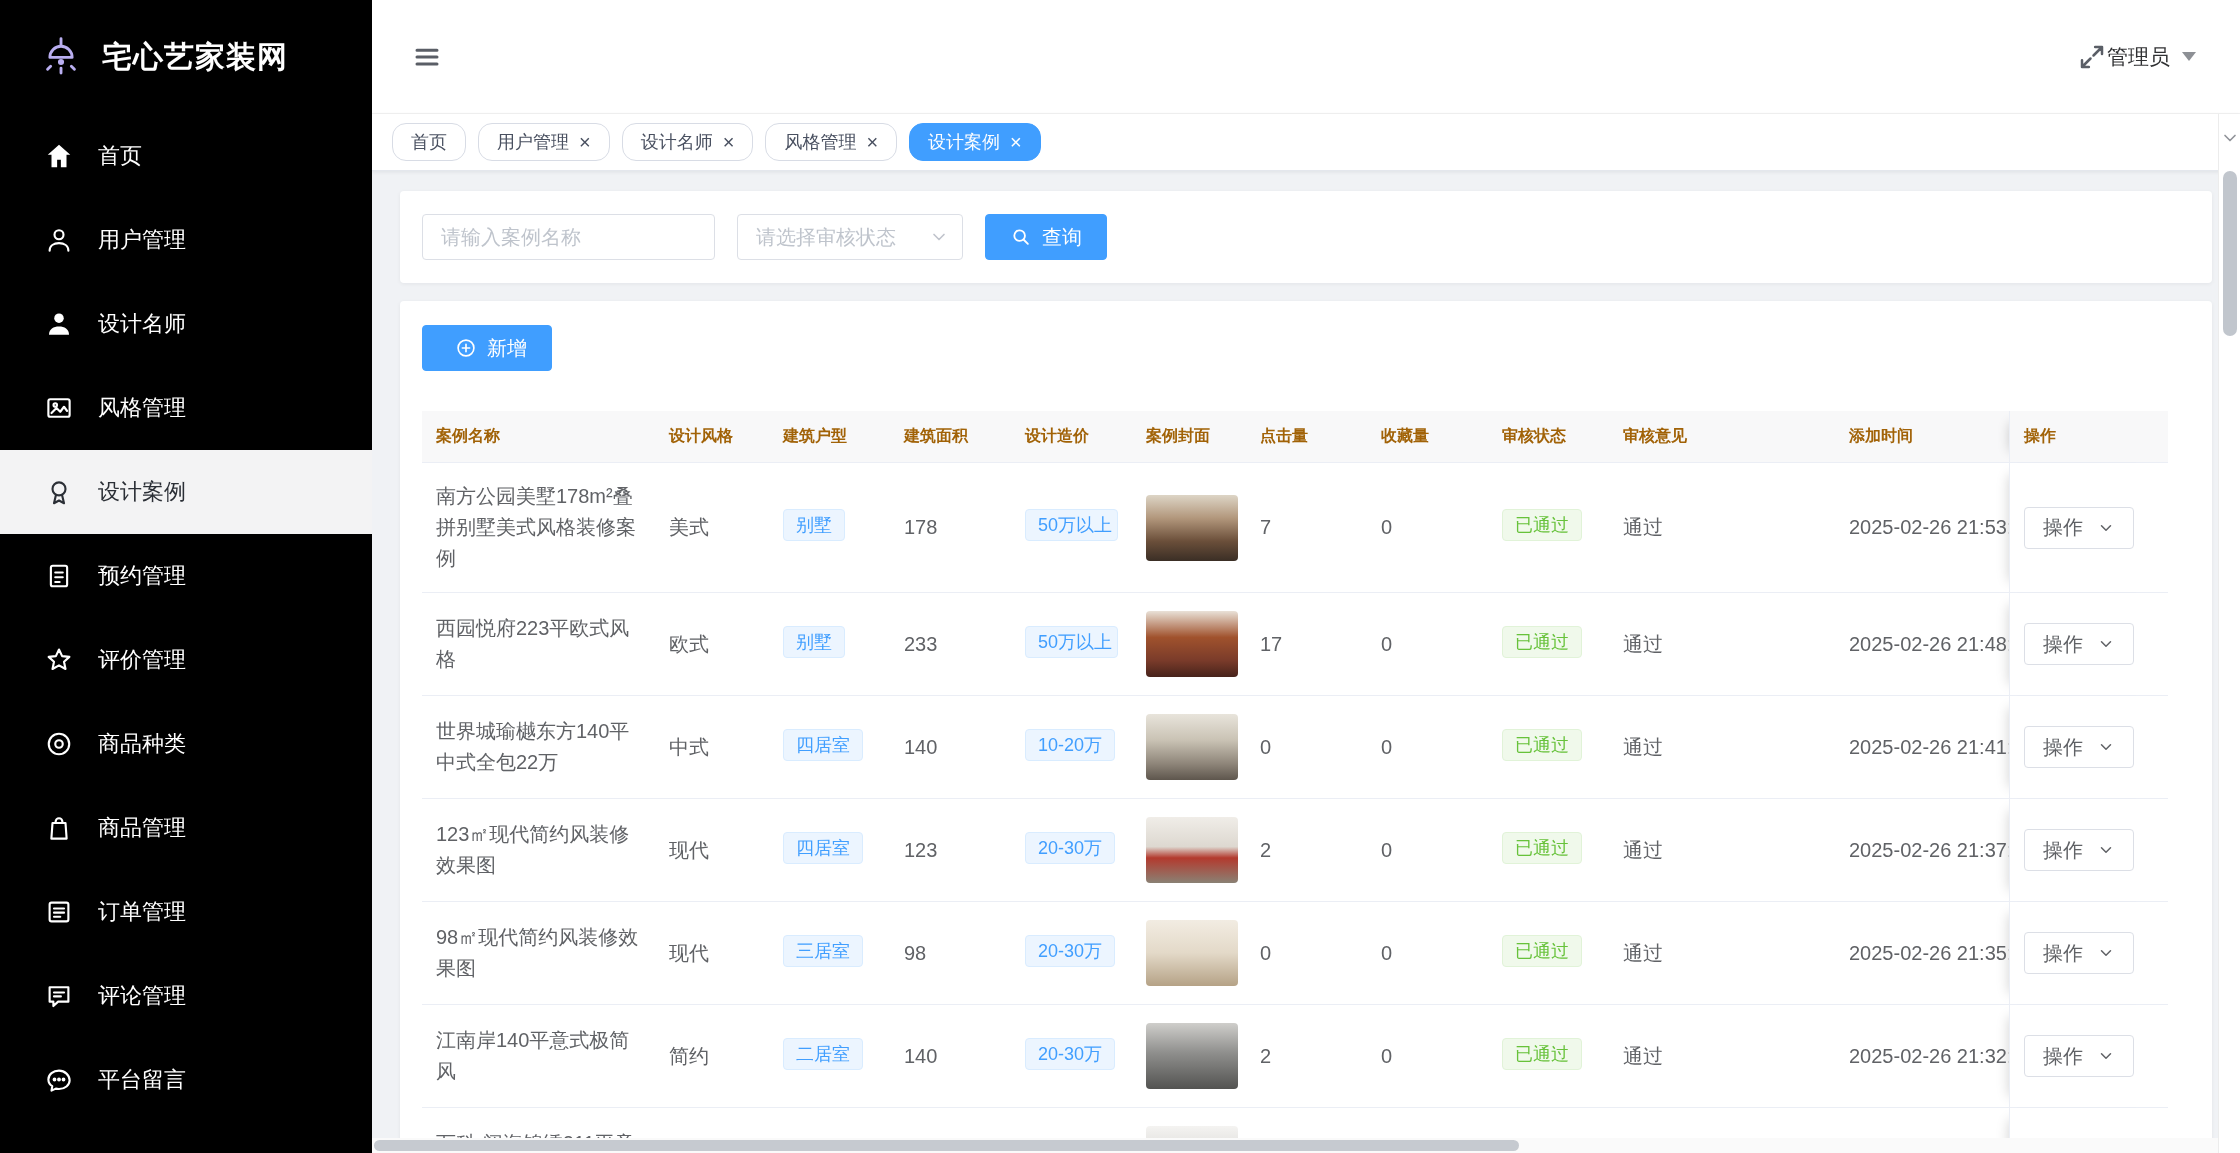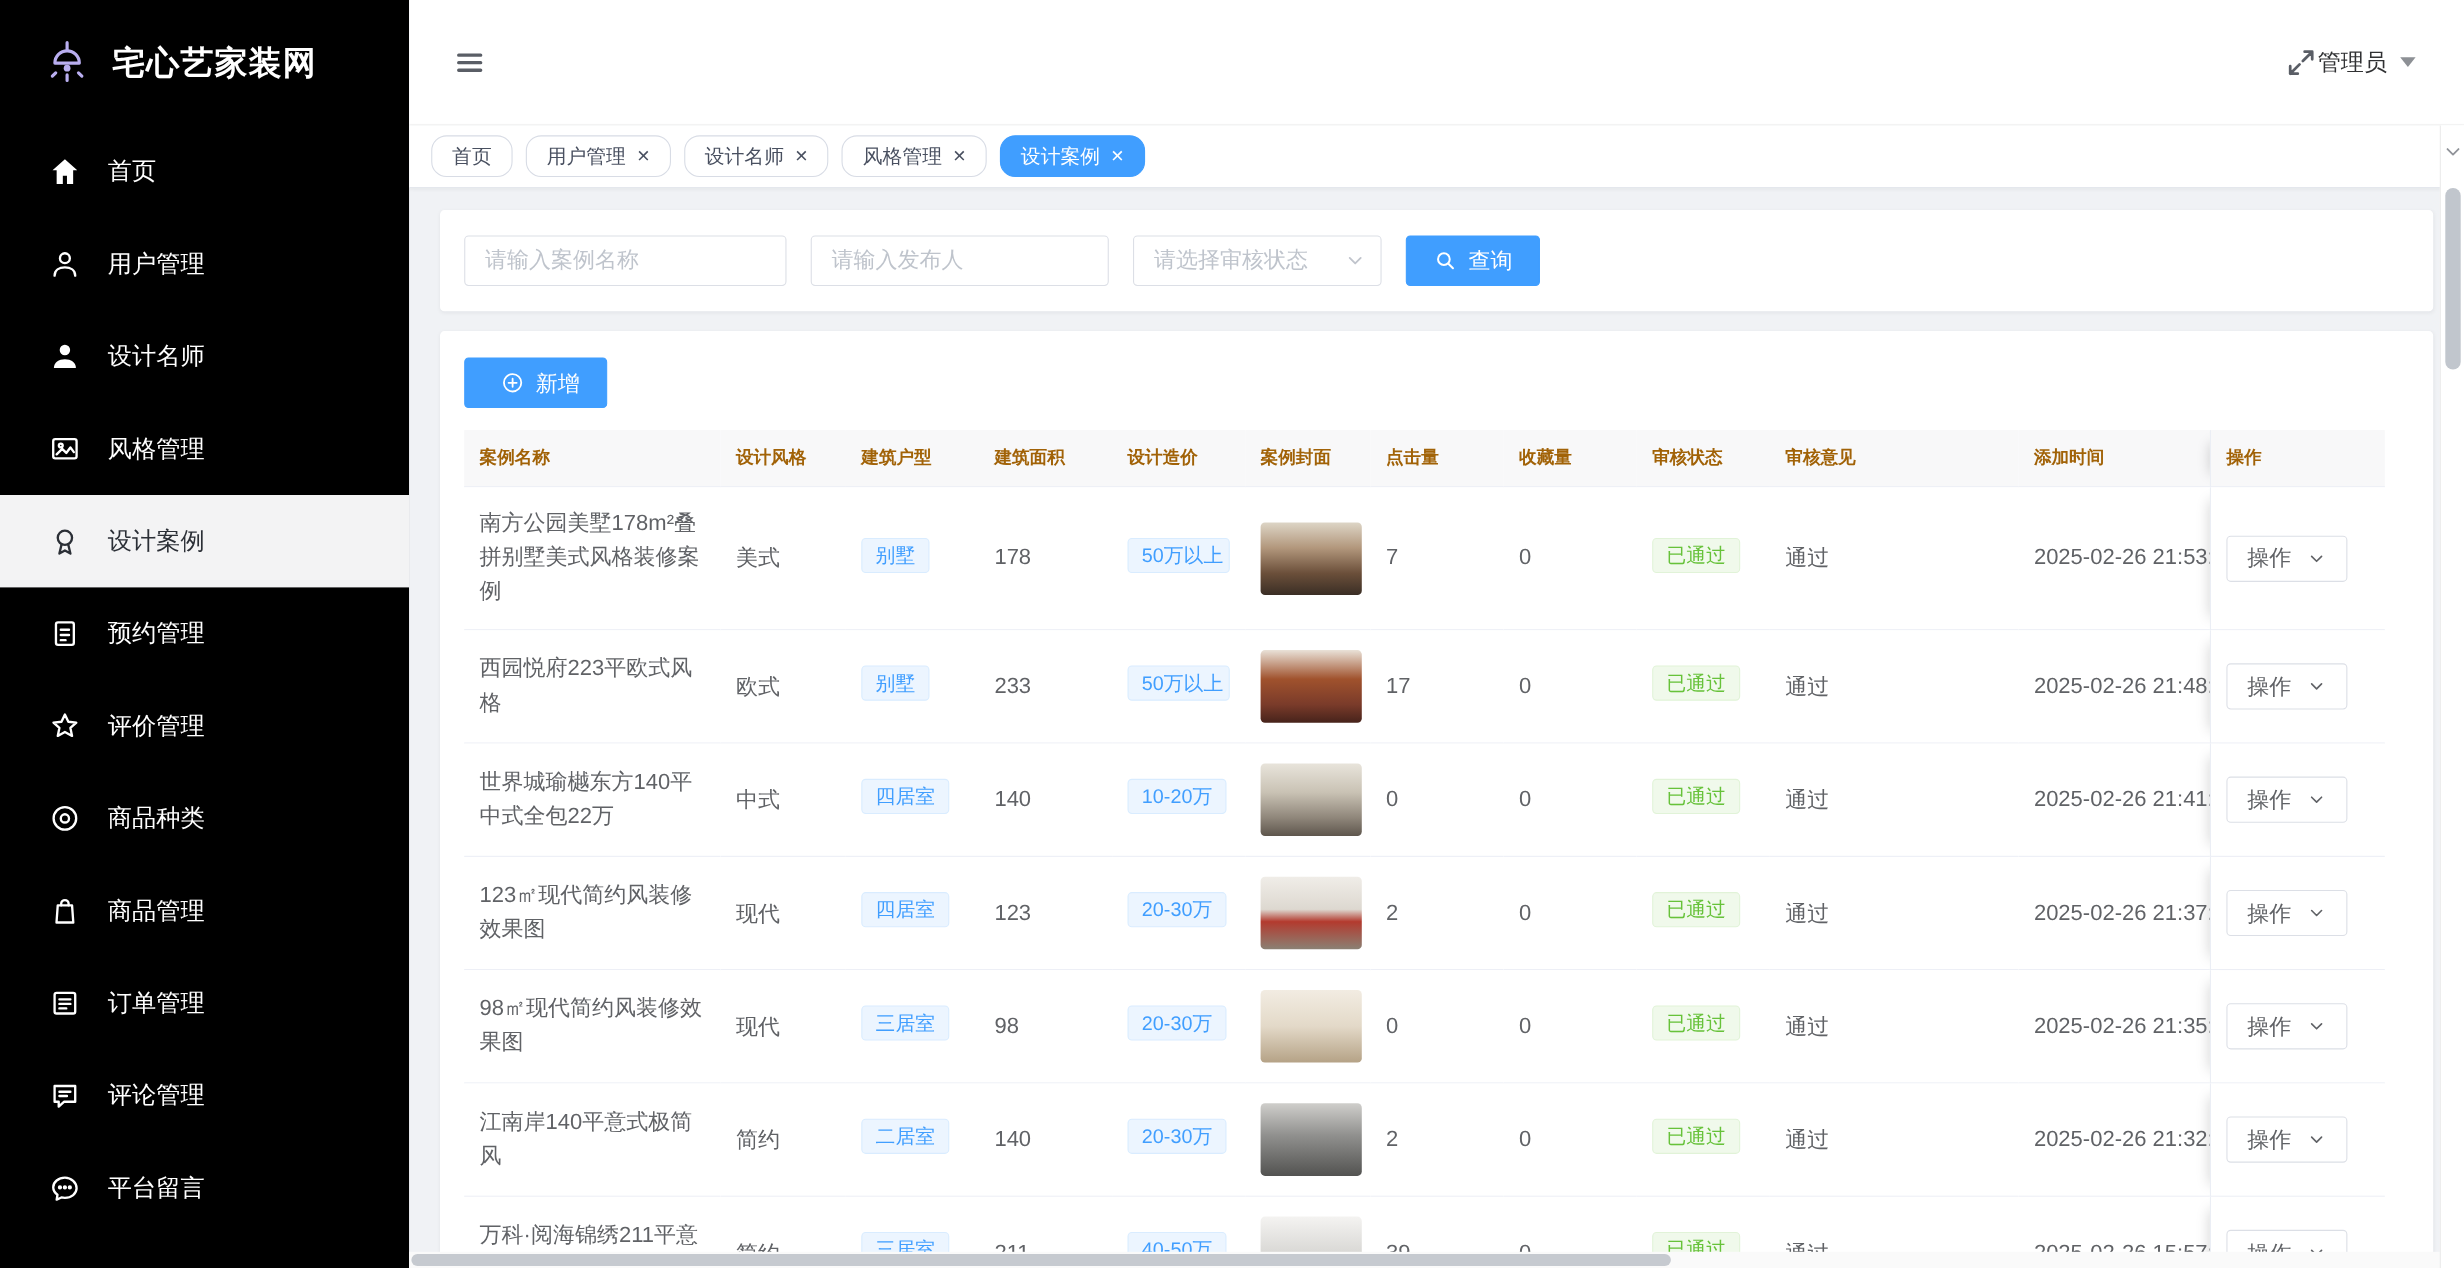--- a/index.html
+++ b/index.html
@@ -40,21 +40,21 @@
   .text-input { width:293px; height:46px; border:1px solid #dcdfe6; border-radius:4px; padding:0 18px; font-size:20px; color:#606266; outline:none; background:#fff; }
   .text-input::placeholder { color:#bfc4cc; }
   .input-publisher { width:271px; }
   .select-wrap { position:relative; }
   .select-input { width:226px; padding-right:46px; cursor:pointer; }
   .select-chevron { position:absolute; right:14px; top:50%; transform:translateY(-50%); width:20px; height:20px; color:#c0c4cc; }
   .btn-primary { height:46px; padding:0 24px; background:#409eff; border:1px solid #409eff; color:#fff; font-size:20px; border-radius:4px; display:inline-flex; align-items:center; gap:10px; cursor:pointer; }
   .btn-primary svg { width:22px; height:22px; }
 
   .table-card { padding:24px 22px 0 22px; min-height:920px; }
-  .add-btn { margin-bottom:20px;padding-left:32px; }
+  .add-btn { margin-bottom:40px;padding-left:32px; }
 
   
   table { border-collapse:separate; border-spacing:0; table-layout:fixed; width:1746px; }
   th { background:#f8f8f9; color:#a16207; font-weight:700; font-size:16px; text-align:left; padding:15px 14px; border-bottom:1px solid #ebeef5; white-space:nowrap; overflow:hidden; }
   td { font-size:20px; color:#606266; padding:18px 14px; border-bottom:1px solid #ebeef5; overflow:hidden; vertical-align:middle; background:#fff; }
   th:last-child, td:last-child { border-left:1px solid #ebeef5; box-shadow:-12px 0 12px -12px rgba(0,0,0,.18); }
   td.name { line-height:31px; }
   td.time { white-space:nowrap; }
   .tag { display:inline-block; height:32px; line-height:30px; padding:0 12px; border-radius:4px; font-size:18px; white-space:nowrap; max-width:100%; overflow:hidden; }
   .tag-blue { background:#ecf5ff; border:1px solid #d9ecff; color:#409eff; }
@@ -222,21 +222,20 @@
       <div class="tab active">
         <span>设计案例</span>
         <span class="tab-close"></span>
       </div>
     </div>
 
     <div class="content">
 
       <div class="card search-card">
         <input class="text-input" placeholder="请输入案例名称" style="">
-        <input class="text-input input-publisher" placeholder="请输入发布人" style="">
         <div class="select-wrap">
           <input class="text-input select-input" readonly="" placeholder="请选择审核状态" style="">
           <svg class="select-chevron" viewBox="0 0 24 24" fill="none" stroke="currentColor" stroke-width="2" stroke-linecap="round" stroke-linejoin="round">
               <path d="M6 9l6 6 6-6"></path>
             </svg>
         </div>
         <button class="btn-primary">
           <svg viewBox="0 0 24 24" fill="none" stroke="currentColor" stroke-width="2" stroke-linecap="round">
               <circle cx="10.5" cy="10.5" r="5.8"></circle>
               <path d="M15 15l4.5 4.5"></path>

